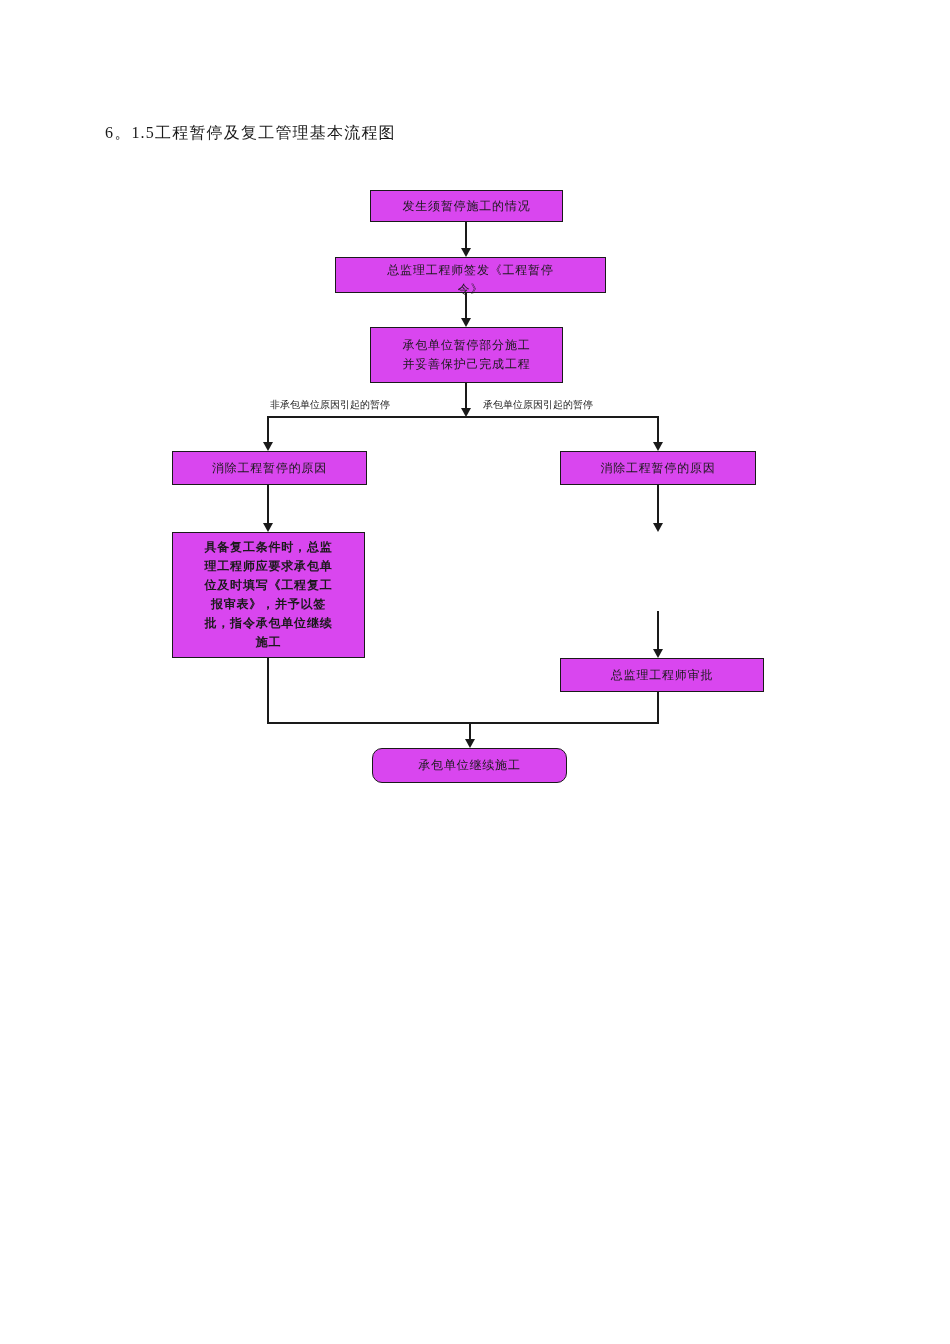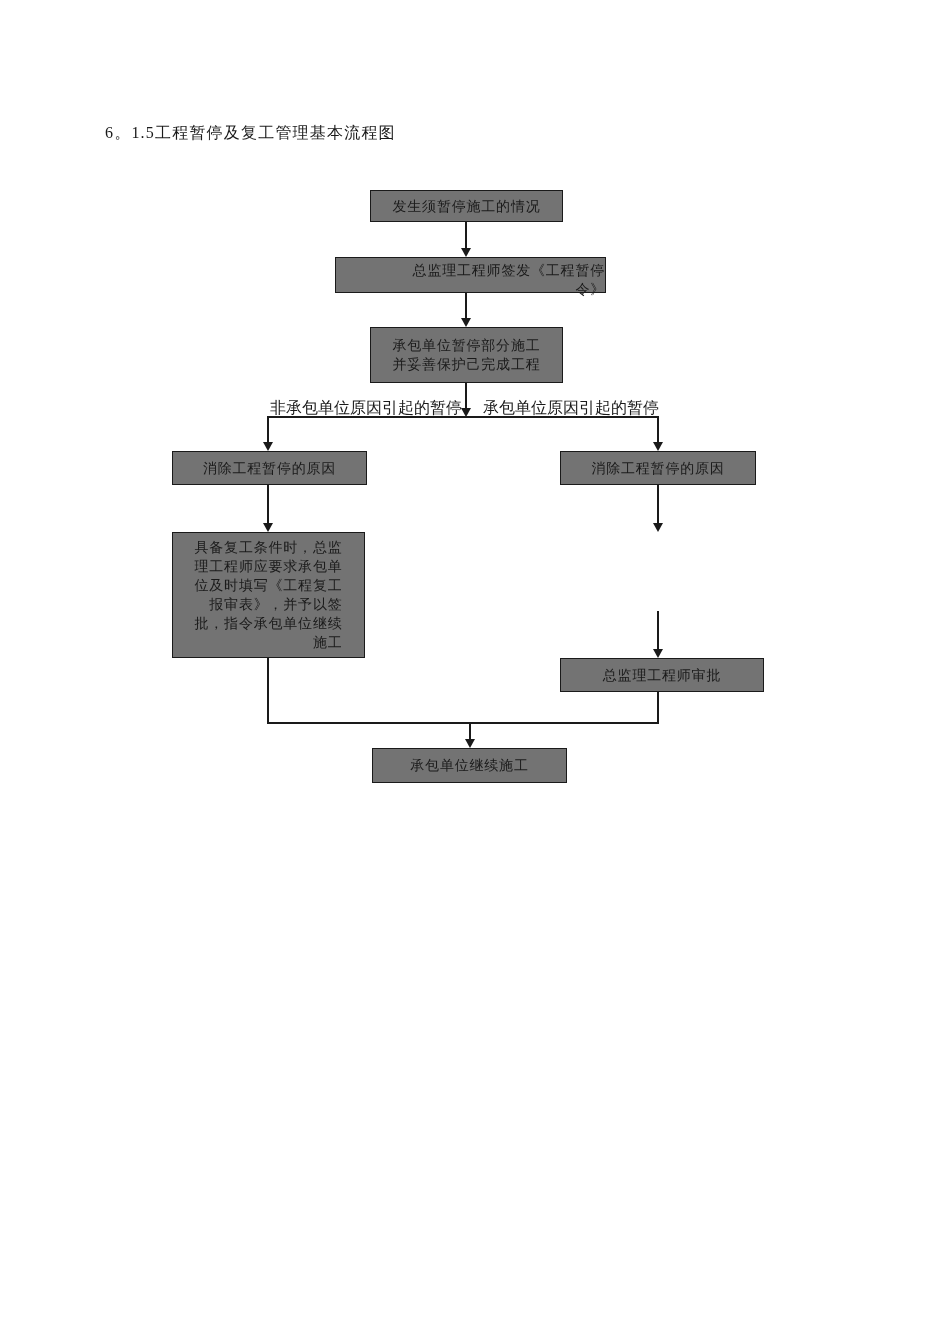--- a/index.html
+++ b/index.html
@@ -11,30 +11,30 @@
     color:#1a1a1a;
     overflow:hidden;
     padding-left:15px;
   }
   .doc-title{
     position:absolute;left:105px;top:123px;
     font-size:16px;letter-spacing:1.2px;white-space:nowrap;
   }
   .box{
     position:absolute;box-sizing:border-box;
-    border:1.5px solid #1a1a1a;background:#737373;
+    border:1.5px solid #1a1a1a;background:#d946ef;
     display:flex;align-items:center;justify-content:center;
-    text-align:right;font-size:14px;line-height:19px;
+    text-align:center;font-size:12px;line-height:19px;
     letter-spacing:0.8px;white-space:pre-line;
   }
   .box--overflow{
     display:block;overflow:visible;padding-top:3px;
   }
   .branch-label{
-    position:absolute;font-size:16px;letter-spacing:0;
+    position:absolute;font-size:10px;letter-spacing:0;
     white-space:nowrap;
   }
   .vl{position:absolute;width:2px;background:#1a1a1a;}
   .hl{position:absolute;height:2px;background:#1a1a1a;}
   .ar{
     position:absolute;width:0;height:0;
     border-left:5px solid transparent;border-right:5px solid transparent;
     border-top:9px solid #1a1a1a;
   }
 </style>
@@ -52,30 +52,30 @@
 
   <div class="box box--overflow" style="left:335px;top:257px;width:271px;height:36px;">总监理工程师签发《工程暂停
 令》</div>
 
   <div class="branch-label" style="left:270px;top:398px;">非承包单位原因引起的暂停</div>
   <div class="branch-label" style="left:483px;top:398px;">承包单位原因引起的暂停</div>
 
   <div class="box" style="left:172px;top:451px;width:195px;height:34px;">消除工程暂停的原因</div>
   <div class="box" style="left:560px;top:451px;width:196px;height:34px;">消除工程暂停的原因</div>
 
-  <div class="box" style="left:172px;top:532px;width:193px;height:126px;">具备复工条件时，总监
+  <div class="box" style="left:172px;top:532px;width:193px;height:126px;font-weight:bold;">具备复工条件时，总监
 理工程师应要求承包单
 位及时填写《工程复工
 报审表》，并予以签
 批，指令承包单位继续
 施工</div>
 
   <div class="box" style="left:560px;top:658px;width:204px;height:34px;">总监理工程师审批</div>
 
-  <div class="box" style="left:372px;top:748px;width:195px;height:35px;">承包单位继续施工</div>
+  <div class="box" style="left:372px;top:748px;width:195px;height:35px;border-radius:10px;">承包单位继续施工</div>
 
   <div class="vl" style="left:465px;top:222px;height:28px;"></div>
   <div class="ar" style="left:461px;top:248px;"></div>
 
   <div class="vl" style="left:465px;top:293px;height:26px;"></div>
   <div class="ar" style="left:461px;top:318px;"></div>
 
   <div class="vl" style="left:465px;top:383px;height:27px;"></div>
   <div class="ar" style="left:461px;top:408px;"></div>
   <div class="hl" style="left:267px;top:416px;width:392px;"></div>

